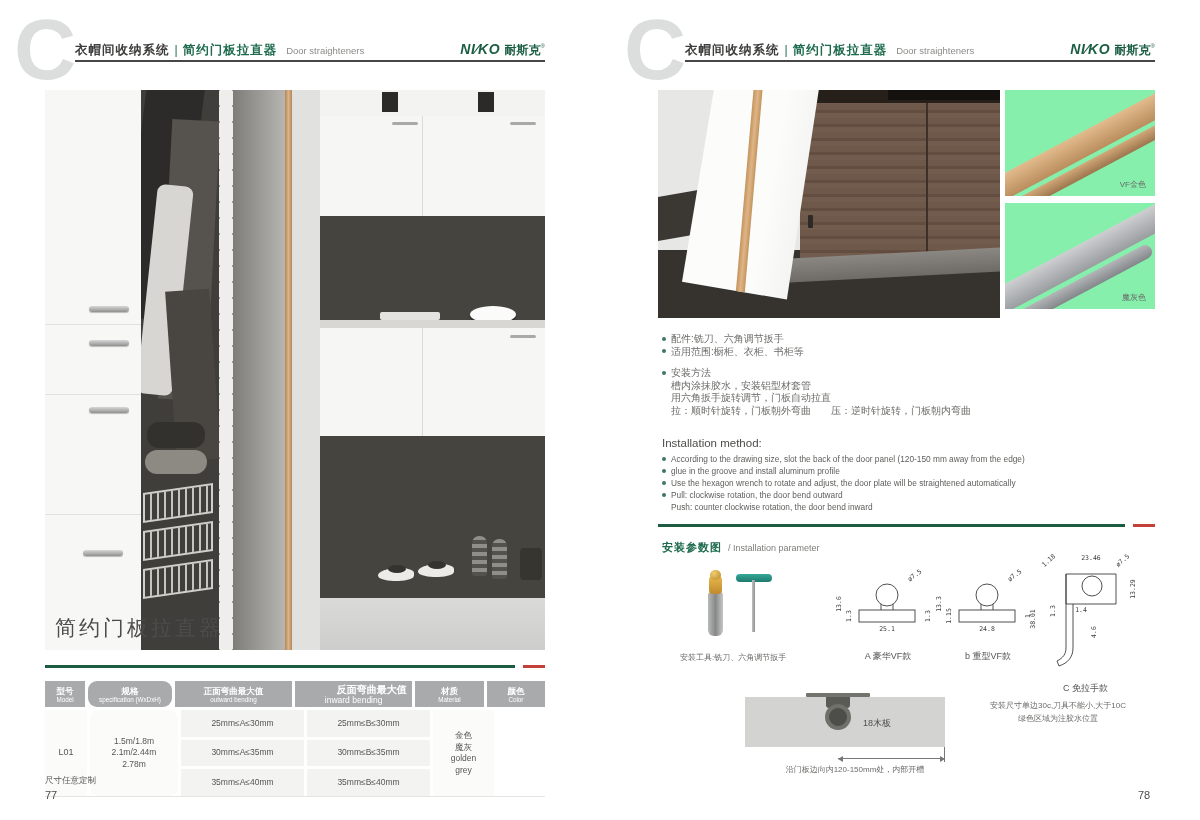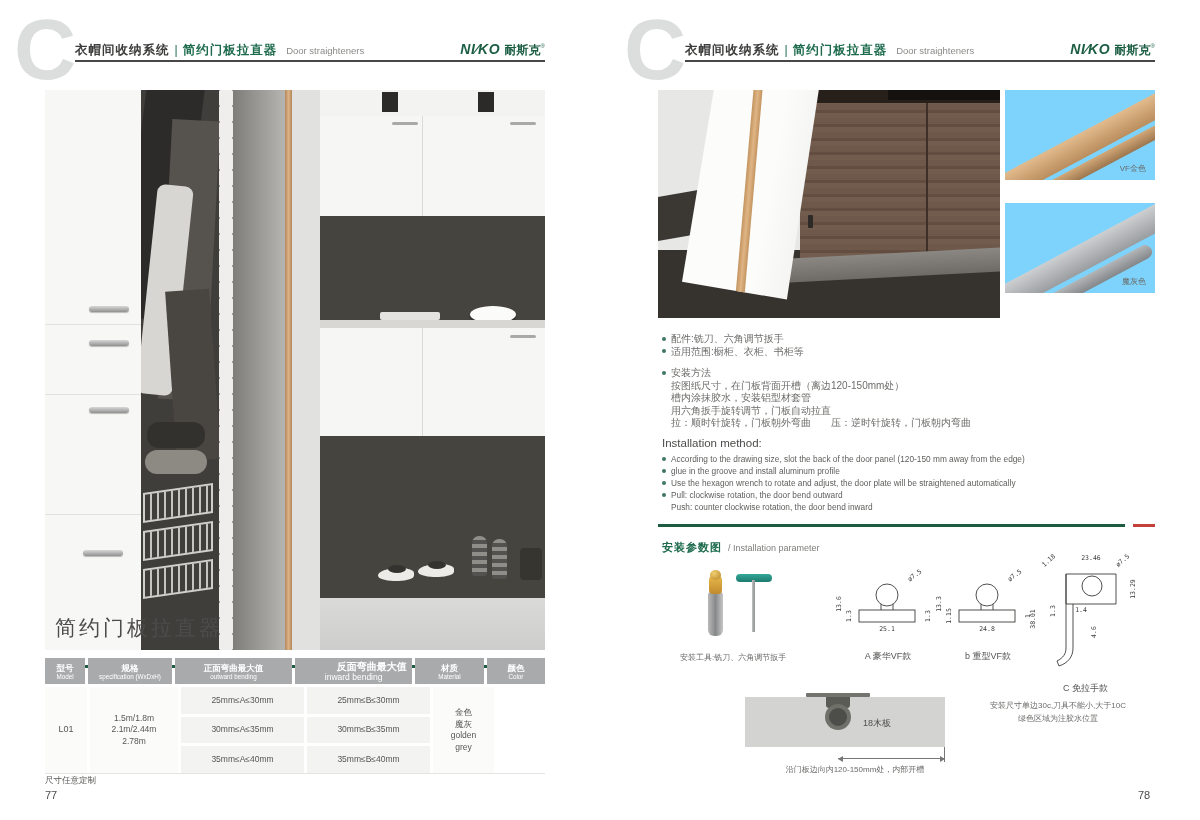--- a/index.html
+++ b/index.html
@@ -56,50 +56,50 @@
   .pr-cabmid { left:0; top:238px; width:225px; height:108px; background:#f6f6f5; }
   .pr-wall2 { left:0; top:346px; width:225px; height:162px; background:#46443f; }
   .shoe { position:absolute; width:36px; height:13px; background:#ecebe7; border-radius:60% 40% 45% 45%; }
   .shoe::after { content:""; position:absolute; left:10px; top:-3px; width:18px; height:8px; background:#35332f; border-radius:50%; }
   .boot { position:absolute; width:15px; height:40px; border-radius:7px 7px 3px 3px; background:repeating-linear-gradient(180deg,#908e89 0 4px,#54524e 4px 8px); }
   .boot-dark { position:absolute; width:22px; height:32px; border-radius:4px; background:#37352f; }
   .pr-floor { left:0; top:508px; width:225px; height:52px; background:linear-gradient(180deg,#dadad8,#cdcdcb); }
   .pl-cap { left:10px; top:524px; font-size:21px; font-weight:500; color:#4d4c4a; letter-spacing:3px; }
 
   
-  .tbl { position:absolute; left:45px; top:658px; width:500px; }
+  .tbl { position:absolute; left:45px; top:681px; width:500px; }
   .t-row { display:flex; gap:3px; }
   .t-body-row { margin-top:3px; border-bottom:1px solid #e4e4e2; }
   .th { background:#a8aaac; color:#fff; text-align:center; padding:3px 1px 2px; display:flex; flex-direction:column; justify-content:center; }
   .th-cn { font-size:8.5px; font-weight:700; line-height:10px; }
   .th-en { font-size:6.3px; line-height:8px; }
   .th.big .th-cn { font-size:10px; line-height:11px;padding-left:36px; }
   .th.big .th-en { font-size:8.5px; line-height:10px; }
-  .c1{width:42px;} .c2{width:88px;} .c3{width:123px;} .c4{width:123px;} .c5{width:72px;} .c6{width:61px;}
+  .c1{width:42px;} .c2{width:88px;border-radius:9px;} .c3{width:123px;} .c4{width:123px;} .c5{width:72px;} .c6{width:61px;}
   .td { background:#fbfbfa; display:flex; flex-direction:column; justify-content:center; align-items:center; font-size:8.5px; color:#565654; line-height:11.5px; }
   .td.stack { background:none; gap:3px; justify-content:stretch; }
   .sub-cell { background:#f3f3f2; flex:1; display:flex; align-items:center; justify-content:center; width:100%; }
   .t-note { position:absolute; left:45px; top:775px; font-size:8.5px; font-weight:400; color:#555553; }
   .pgnum { position:absolute; font-size:11px; color:#4c4c4a; }
 
   
   .photo-r { position:absolute; left:48px; top:90px; width:342px; height:228px; background:#e7e7e6; overflow:hidden; }
   .r-floor { left:0; top:160px; width:342px; height:68px; background:#36332f; }
   .r-darkbase { left:0; top:100px; width:80px; height:44px; background:#3b3834; transform:skewY(-10deg); }
   .r-wood { left:142px; top:0; width:200px; height:170px; background:repeating-linear-gradient(180deg,#6e5849 0 6px,#624d40 6px 9px,#725c4d 9px 14px); }
   .r-woodtop { left:142px; top:0; width:200px; height:13px; background:#261f1a; }
   .r-black { left:230px; top:0; width:112px; height:10px; background:#14110e; }
   .r-gap { left:268px; top:13px; width:2px; height:150px; background:#3e3028; }
   .r-plinth { left:132px; top:163px; width:210px; height:24px; background:linear-gradient(180deg,#8b8783,#6e6a66); transform:skewY(-3deg); }
   .r-door { left:24px; top:-8px; width:138px; height:222px; background:linear-gradient(100deg,#fcfcfb 60%,#ededeb); clip-path:polygon(24% 0, 100% 0, 76% 98%, 0 90%); }
   .r-doorgold { position:absolute; left:62px; top:0; width:9px; height:105%; background:linear-gradient(90deg,#c2945f,#e0b585,#c2945f); transform:rotate(5deg); }
   .r-handle { left:150px; top:125px; width:5px; height:13px; background:#2d2a27; border-radius:1px; }
 
   
-  .tile { position:absolute; left:395px; width:150px; height:90px; background:#7dd3fc; overflow:hidden; }
+  .tile { position:absolute; left:395px; width:150px; height:106px; background:#86efac; overflow:hidden; }
   .tile-label { position:absolute; right:9px; bottom:6px; font-size:8px; color:#6a6a68; }
   .bar-gold { position:absolute; left:-20px; top:42px; width:200px; height:24px; background:linear-gradient(180deg,#e2bb8d,#ba8d5d); transform:rotate(-28deg); }
   .tube-gold { position:absolute; left:-5px; top:72px; width:175px; height:13px; border-radius:7px; background:linear-gradient(180deg,#d2a878,#9c764e); transform:rotate(-28deg); }
   .bar-gray { position:absolute; left:-20px; top:40px; width:200px; height:26px; background:linear-gradient(180deg,#cdcfd1,#9a9da0); transform:rotate(-28deg); }
   .tube-gray { position:absolute; left:5px; top:74px; width:150px; height:14px; border-radius:7px; background:linear-gradient(180deg,#b3b5b7,#84878a); transform:rotate(-28deg); }
   .cbar-gold { position:absolute; left:-18px; top:34px; width:205px; height:34px; background:linear-gradient(180deg,#dcb384,#ab8154); transform:rotate(-24deg); }
   .cbar-copper { position:absolute; left:-10px; top:58px; width:170px; height:8px; background:linear-gradient(180deg,#e8a87c,#b5713f); transform:rotate(-24deg); }
   .ctube { position:absolute; left:0px; top:74px; width:60px; height:14px; border-radius:7px; background:linear-gradient(180deg,#d8d8d6,#8f8f8d); transform:rotate(-24deg); }
 
   
@@ -316,21 +316,20 @@
     <div class="bar-gray"></div>
     <div class="tube-gray"></div>
     <div class="tile-label">魔灰色</div>
   </div>
 
   <div class="cn-block">
     <div><span class="dot"></span><span>配件:铣刀、六角调节扳手</span></div>
     <div><span class="dot"></span><span>适用范围:橱柜、衣柜、书柜等</span></div>
     <div class="blk-space"></div>
     <div><span class="dot"></span><span>安装方法</span></div>
-    <div class="cn-indent">按图纸尺寸，在门板背面开槽（离边120-150mm处）</div>
     <div class="cn-indent">槽内涂抹胶水，安装铝型材套管</div>
     <div class="cn-indent">用六角扳手旋转调节，门板自动拉直</div>
     <div class="cn-indent">拉：顺时针旋转，门板朝外弯曲　　压：逆时针旋转，门板朝内弯曲</div>
   </div>
 
   <div class="en-block">
     <div class="en-title">Installation method:</div>
     <div><span class="dot"></span><span>According to the drawing size, slot the back of the door panel (120-150 mm away from the edge)</span></div>
     <div><span class="dot"></span><span>glue in the groove and install aluminum profile</span></div>
     <div><span class="dot"></span><span>Use the hexagon wrench to rotate and adjust,  the door plate will be straightened automatically</span></div>

